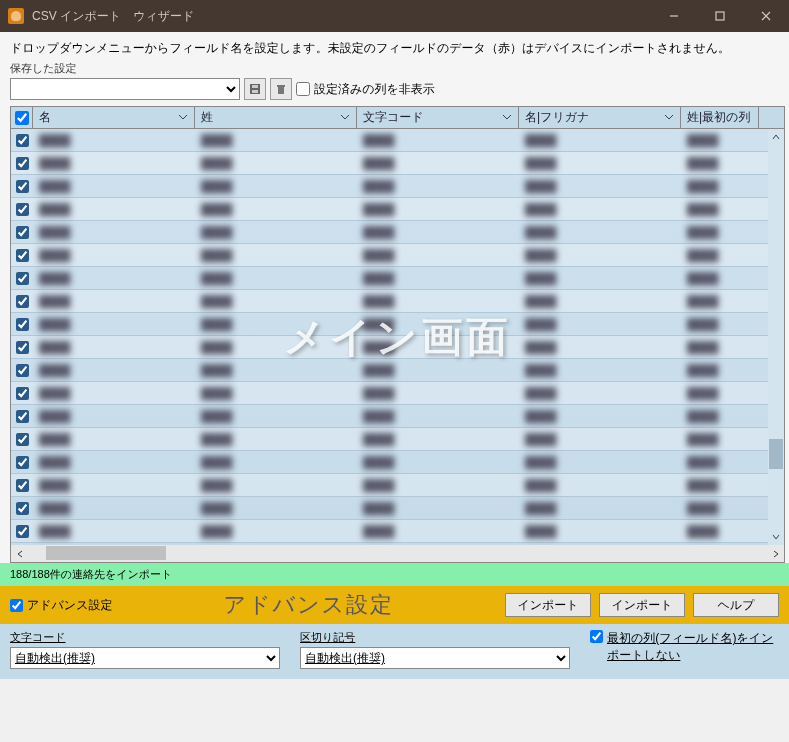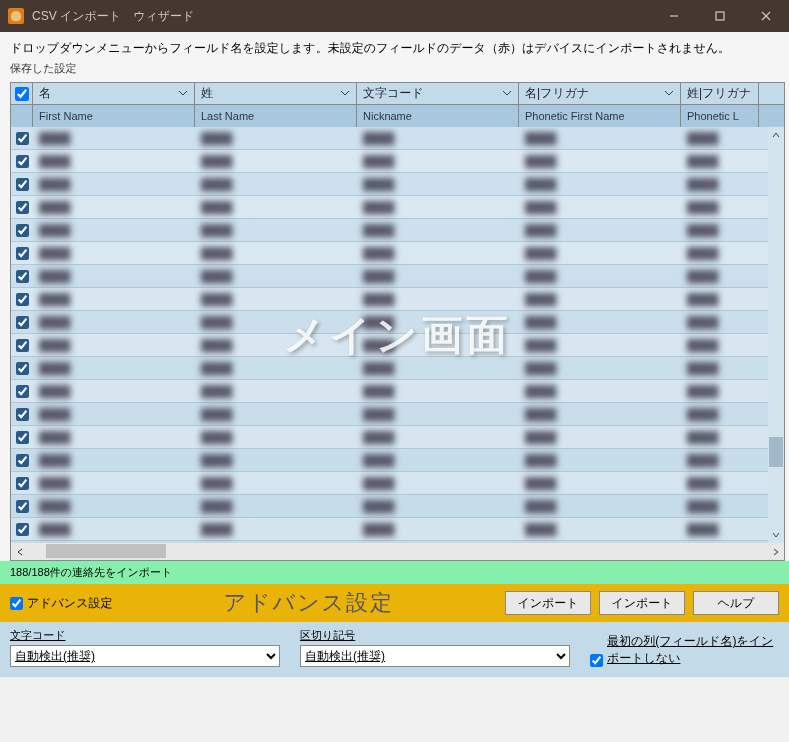--- a/index.html
+++ b/index.html
@@ -61,21 +61,21 @@
 
 .footer { display: flex; align-items: center; padding: 4px 10px; background: #eab308; gap: 8px; }
 .footer .adv-chk { display: flex; align-items: center; gap: 4px; font-size: 12px; }
 .footer .adv-title { flex: 1; text-align: center; font-size: 22px; color: #556; letter-spacing: 2px; }
 .footer .btn { width: 86px; height: 24px; border: 1px solid #888; background: #e8e8e8; font-size: 12px; cursor: pointer; text-align: center; }
 
 .adv-panel { background: #c3dae8; padding: 6px 10px 10px 10px; display: flex; gap: 20px; text-decoration: underline; }
 .adv-col { display: flex; flex-direction: column; gap: 2px; }
 .adv-col label { font-size: 11px; }
 .adv-col select { width: 270px; height: 22px; border: 1px solid #888; background: #fff; font-size: 12px; }
-.adv-chk2 { display: flex; align-items: flex-end; gap: 4px; font-size: 12px; margin-top: 0; }
+.adv-chk2 { display: flex; align-items: flex-start; gap: 4px; font-size: 12px; margin-top: 0; }
 </style>
 </head>
 <body>
 
 <div class="titlebar">
   <div class="app-icon"></div>
   <div class="title-text">CSV インポート　ウィザード</div>
   <div class="win-btn">
       <svg width="12" height="12">
         <line x1="2" y1="6" x2="10" y2="6" stroke-width="1.2"></line>
@@ -90,20 +90,40 @@
       <svg width="12" height="12">
         <line x1="2" y1="2" x2="10" y2="10" stroke-width="1.2"></line>
         <line x1="10" y1="2" x2="2" y2="10" stroke-width="1.2"></line>
       </svg>
     </div>
 </div>
 
 <div class="body-area">
   <div class="instruction">ドロップダウンメニューからフィールド名を設定します。未設定のフィールドのデータ（赤）はデバイスにインポートされません。</div>
   <div class="saved-label">保存した設定</div>
+  <div class="saved-row">
+    <select class="saved-select"></select>
+    <div class="icon-btn">
+      <svg viewBox="0 0 14 14">
+          <rect x="2" y="2" width="10" height="10" fill="#666"></rect>
+          <rect x="4" y="3" width="6" height="3" fill="#ccc"></rect>
+          <rect x="4" y="8" width="6" height="3" fill="#ccc"></rect>
+        </svg>
+    </div>
+    <div class="icon-btn">
+      <svg viewBox="0 0 14 14">
+          <rect x="4" y="5" width="6" height="7" fill="#777"></rect>
+          <rect x="3" y="3" width="8" height="2" fill="#777"></rect>
+        </svg>
+    </div>
+    <div class="chk-row">
+      <input type="checkbox" style="">
+      <span>設定済みの列を非表示</span>
+    </div>
+  </div>
 
   <div class="table-wrap">
     <div class="table-head-row">
       <div class="hcell col-chk">
           <input type="checkbox" checked="" style="">
         </div>
       <div class="hcell col1">
           <span>名</span>
           <span class="dd"><svg viewBox="0 0 10 10">
               <path d="M1 3 L5 7 L9 3" stroke="#345" fill="none"></path>
@@ -121,30 +141,22 @@
               <path d="M1 3 L5 7 L9 3" stroke="#345" fill="none"></path>
             </svg></span>
         </div>
       <div class="hcell col4">
           <span>名|フリガナ</span>
           <span class="dd"><svg viewBox="0 0 10 10">
               <path d="M1 3 L5 7 L9 3" stroke="#345" fill="none"></path>
             </svg></span>
         </div>
       <div class="hcell col5">
-          <span>姓|フリガナ</span>
-        </div>
-    </div>
-    <div class="table-sub-row">
-      <div class="scell col-chk"></div>
-      <div class="scell col1">First Name</div>
-      <div class="scell col2">Last Name</div>
-      <div class="scell col3">Nickname</div>
-      <div class="scell col4">Phonetic First Name</div>
-      <div class="scell col5">Phonetic L</div>
+          <span>姓|最初の列</span>
+        </div>
     </div>
     <div class="data-area" id="data-rows">
       <div class="data-row">
           <div class="dcell dcell-chk">
             <input type="checkbox" checked="" style="">
           </div>
           <div class="dcell col1">████</div>
           <div class="dcell col2">████</div>
           <div class="dcell col3">████</div>
           <div class="dcell col4">████</div>

